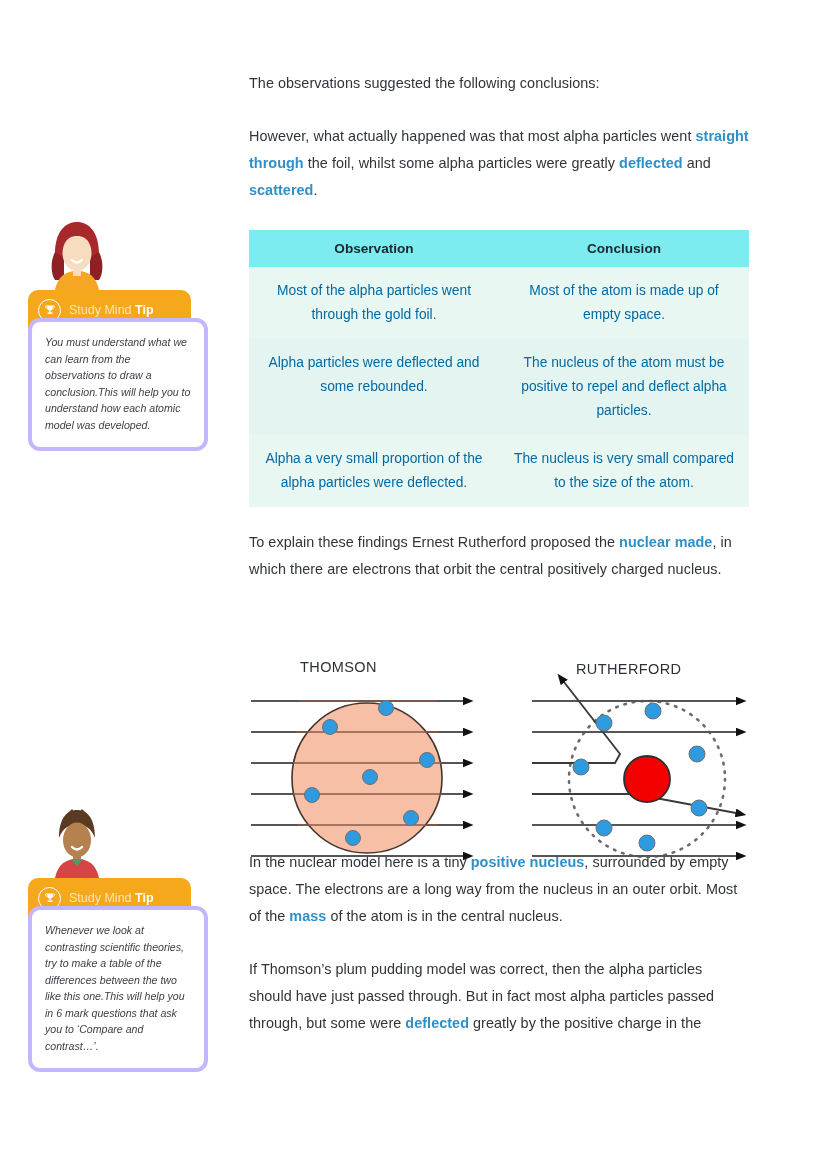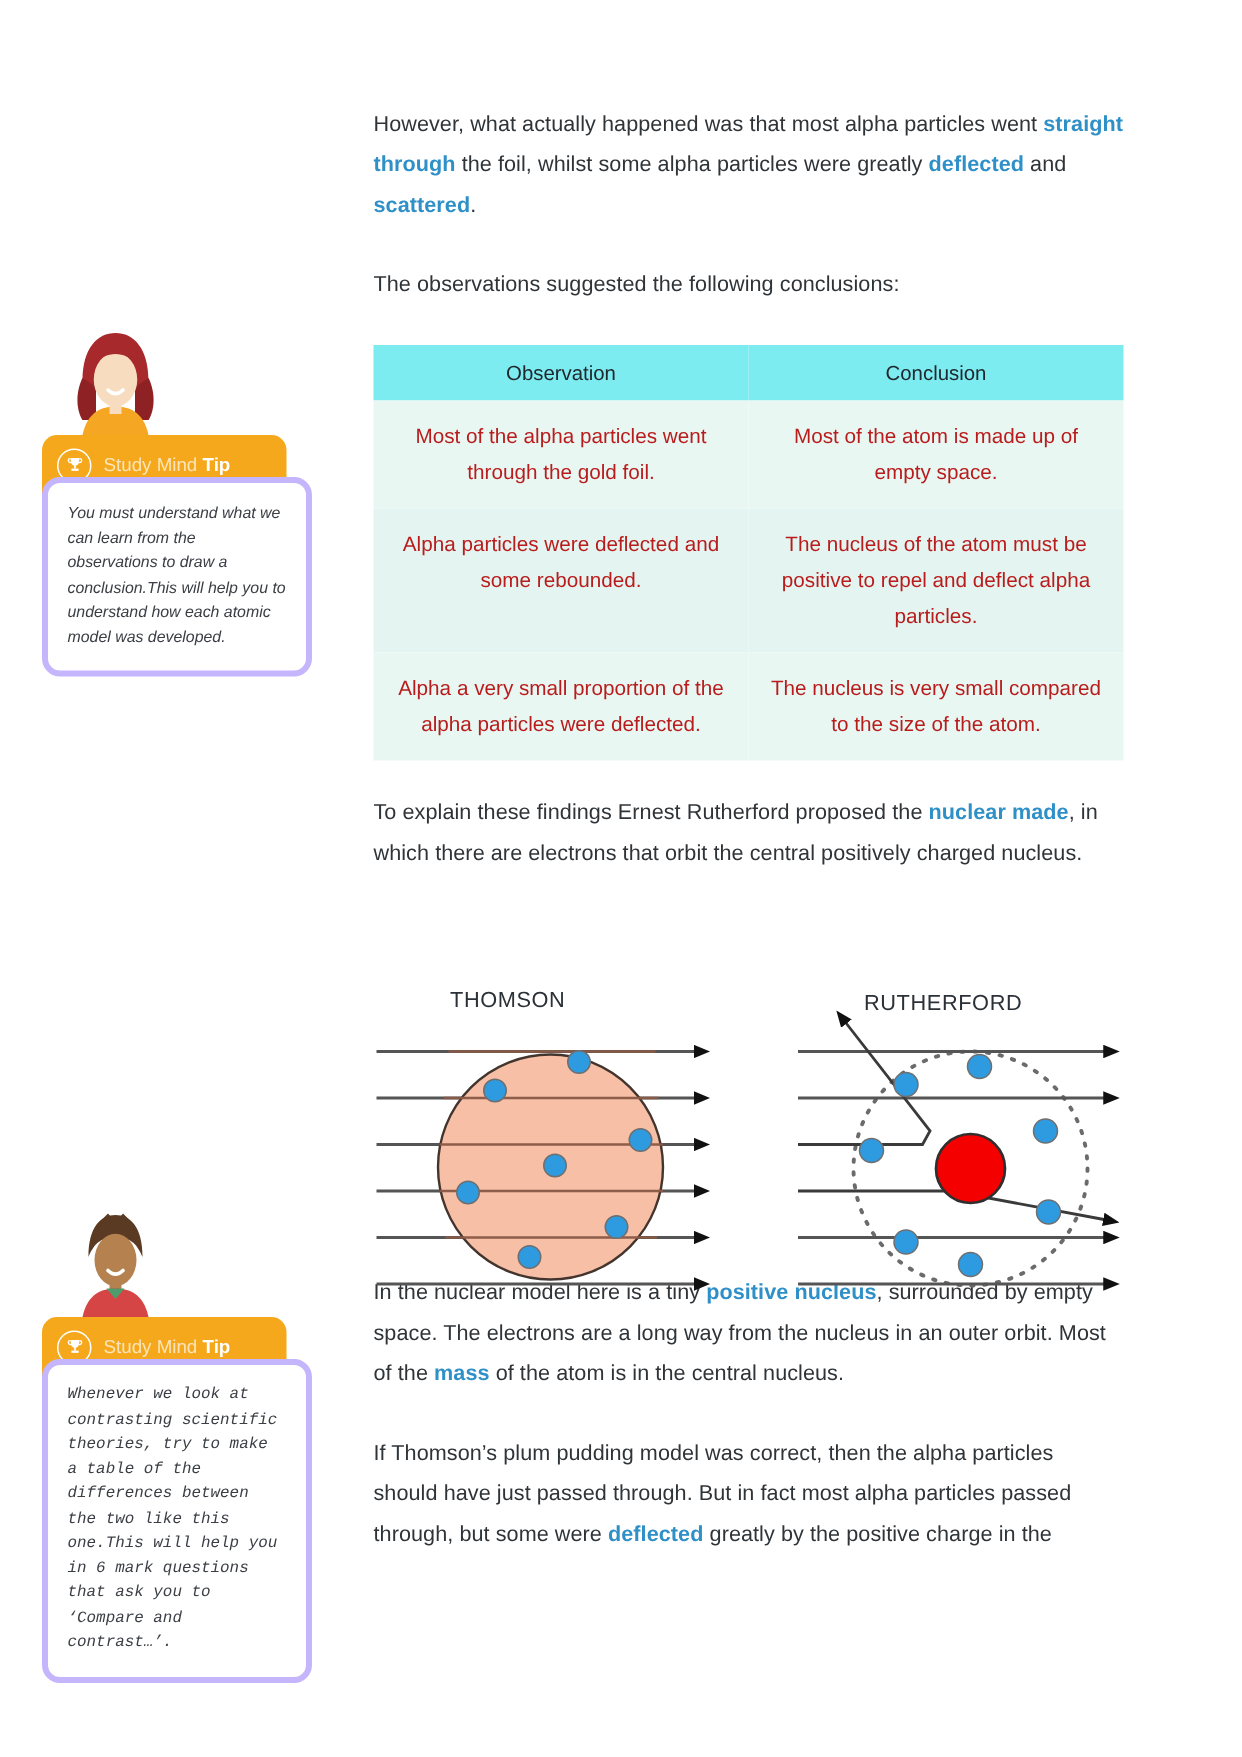--- a/index.html
+++ b/index.html
@@ -39,28 +39,28 @@
   .obs-table {
     width: 500px;
     border-collapse: collapse;
     table-layout: fixed;
     margin: 0 0 22px 0;
   }
   .obs-table th {
     background: #7cecf0;
     color: #20282e;
     font-size: 13.6px;
-    font-weight: normal;
+    font-weight: bold;
     padding: 11px 8px;
     text-align: center;
     border: none;
   }
   .obs-table td {
     background: #e9f7f3;
-    color: #b91c1c;
+    color: #0369a1;
     font-size: 13.8px;
     line-height: 24px;
     padding: 12px 14px;
     text-align: center;
     vertical-align: top;
     border: none;
   }
   .obs-table tr.r-alt td {
     background: #e4f5f1;
   }
@@ -137,23 +137,23 @@
     letter-spacing: 0.4px;
     color: #2b3136;
     font-family: "Liberation Sans", sans-serif;
   }
 </style>
 </head>
 <body>
 
 <div class="content">
 
+  <p class="para" id="p1">The observations suggested the following conclusions:</p>
+
   <p class="para" id="p0">However, what actually happened was that most alpha particles went <span class="hl">straight through</span> the foil, whilst some alpha particles were greatly <span class="hl">deflected</span> and <span class="hl">scattered</span>.</p>
-
-  <p class="para" id="p1">The observations suggested the following conclusions:</p>
 
   <table class="obs-table">
     <thead>
       <tr>
         <th>Observation</th>
         <th>Conclusion</th>
       </tr>
     </thead>
     <tbody>
       <tr>
@@ -317,14 +317,14 @@
         <path d="M8.8,1.9 h1.3 a1.5,1.5 0 0 1 -1.6,2.4" fill="none" stroke="#ffffff" stroke-width="0.9"></path>
         <rect x="5.4" y="6.2" width="1.2" height="2.2" fill="#ffffff"></rect>
         <rect x="3.6" y="8.4" width="4.8" height="1.5" fill="#ffffff"></rect>
       </svg>
     </span>
     <span class="tip-banner-label">
       <span>Study Mind </span><b>Tip</b>
     </span>
   </div>
 
-  <div class="tip-body" style="top:100px;font-family:Liberation Mono, monospace;">Whenever we look at contrasting scientific theories, try to make a table of the differences between the two like this one.This will help you in 6 mark questions that ask you to ‘Compare and contrast…’.</div>
+  <div class="tip-body" style="top:100px;">Whenever we look at contrasting scientific theories, try to make a table of the differences between the two like this one.This will help you in 6 mark questions that ask you to ‘Compare and contrast…’.</div>
 </div>
 
 </body></html>

